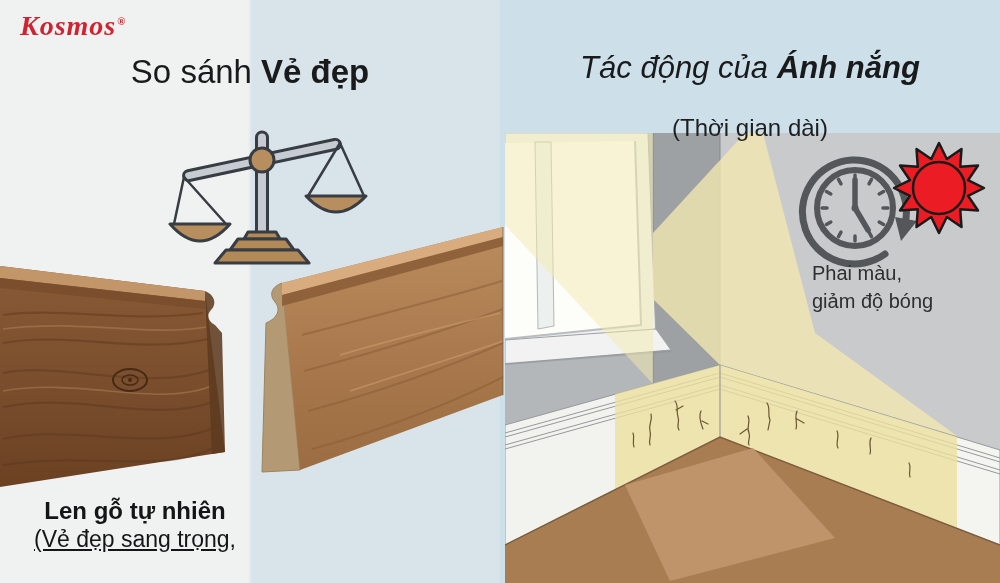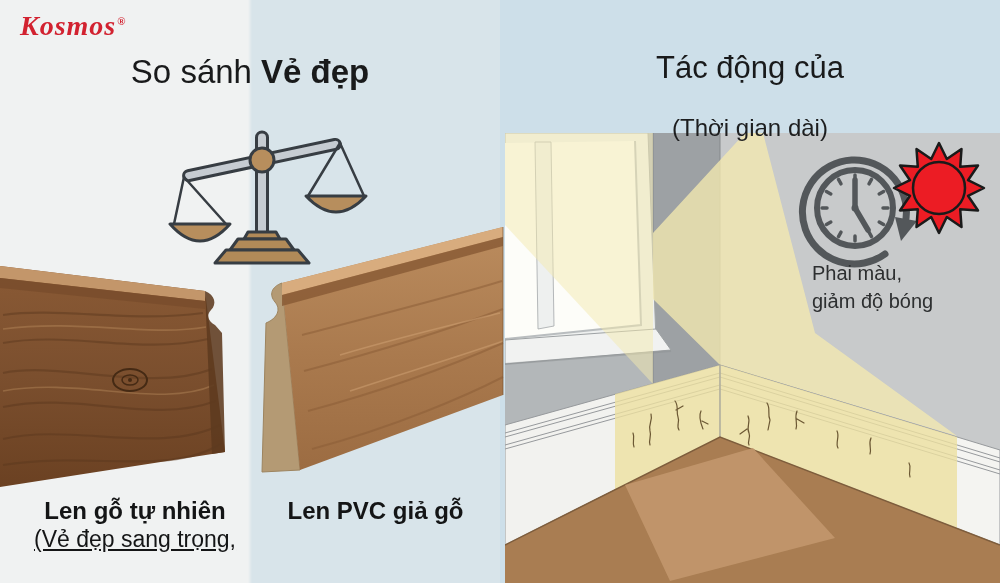--- a/index.html
+++ b/index.html
@@ -15,21 +15,21 @@
   #right-bg{left:500px;top:0;width:500px;height:583px;background:#cddfe9;z-index:0;}
   
   #logo{left:20px;top:10px;z-index:6;color:#d22230;
     font-family:"Liberation Serif","DejaVu Serif",serif;
     font-style:italic;font-weight:bold;font-size:28px;letter-spacing:1px;white-space:nowrap;}
   #logo sup{font-size:11px;font-style:normal;margin-left:1px;}
   
   .title-row{display:flex;justify-content:center;align-items:baseline;gap:9px;
     color:#191a1b;white-space:nowrap;}
   #left-title{left:0;top:53px;width:500px;font-size:33px;z-index:6;}
-  #right-title{left:500px;top:50px;width:500px;font-size:31px;z-index:6;}
+  #right-title{left:500px;top:50px;width:500px;font-size:31px;z-index:6;font-style:italic;}
   .t-bold{font-weight:bold;}
   #right-subtitle{left:500px;top:90px;width:500px;text-align:center;
     font-size:24px;color:#1d1e1f;z-index:6;margin-top:24px;}
   
   .board-label{z-index:7;text-align:center;color:#141516;}
   #label-natural{left:10px;top:496px;width:250px;}
   #label-pvc{left:258px;top:496px;width:235px;}
   .lbl-main{font-size:24px;font-weight:bold;line-height:30px;}
   .lbl-sub{font-size:23px;line-height:27px;text-decoration:underline;}
   
@@ -47,20 +47,21 @@
 
   <div id="logo" class="abs"><span>Kosmos</span><sup>®</sup></div>
 
   <div id="left-title" class="abs title-row">
     <span>So sánh</span>
     <span class="t-bold">Vẻ đẹp</span>
   </div>
 
   <div id="right-title" class="abs title-row">
     <span>Tác động của</span>
+    <span class="t-bold">Ánh nắng</span>
   </div>
   <div id="right-subtitle" class="abs">(Thời gian dài)</div>
 
   <svg id="scale-icon" class="abs" width="200" height="160" viewBox="0 0 200 160">
     <g stroke="#373d43" stroke-width="3" stroke-linejoin="round">
       <rect x="88.5" y="20" width="11" height="104" rx="5.5" fill="#c6ccd2"></rect>
       <g transform="rotate(-12 94 48)">
         <rect x="14" y="43" width="160" height="10" rx="5" fill="#c6ccd2"></rect>
       </g>
       <circle cx="94" cy="48" r="12" fill="#b78e5d"></circle>
@@ -214,17 +215,14 @@
         <path d="M350,176 C410,156 470,138 503,126"></path>
       </g>
       <path d="M503,12 L503,180" stroke="#7c5633" stroke-width="1.2" opacity="0.6"></path>
     </g>
   </svg>
 
   <div id="label-natural" class="abs board-label">
     <div class="lbl-main">Len gỗ tự nhiên</div>
     <div class="lbl-sub">(Vẻ đẹp sang trọng,</div>
   </div>
-  <div id="label-pvc" class="abs board-label">
-    <div class="lbl-main">Len PVC giả gỗ</div>
-  </div>
 
 </div>
 
 </body></html>

